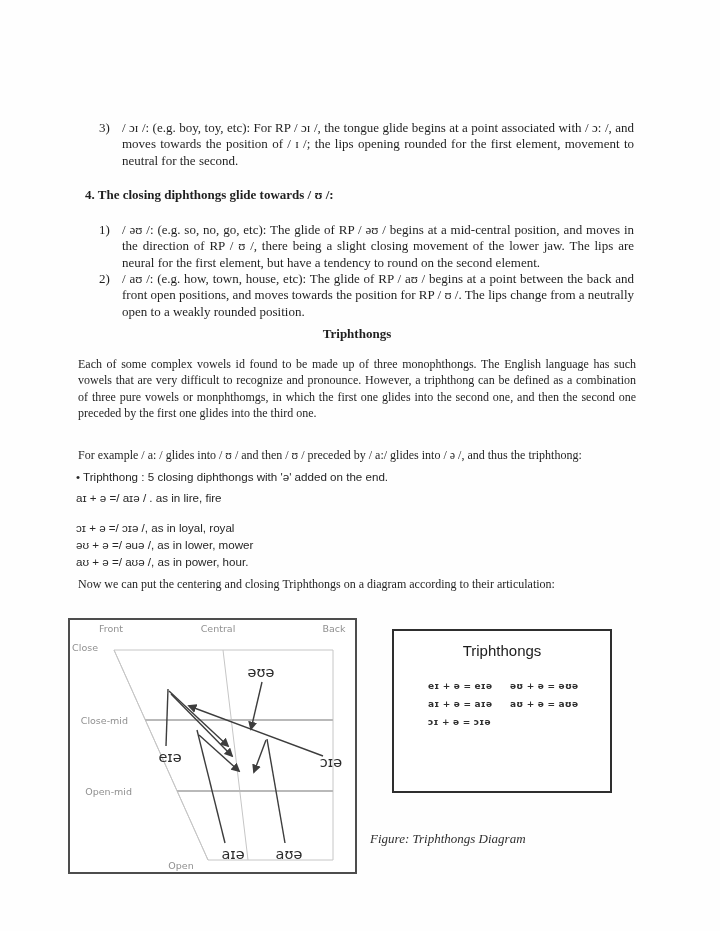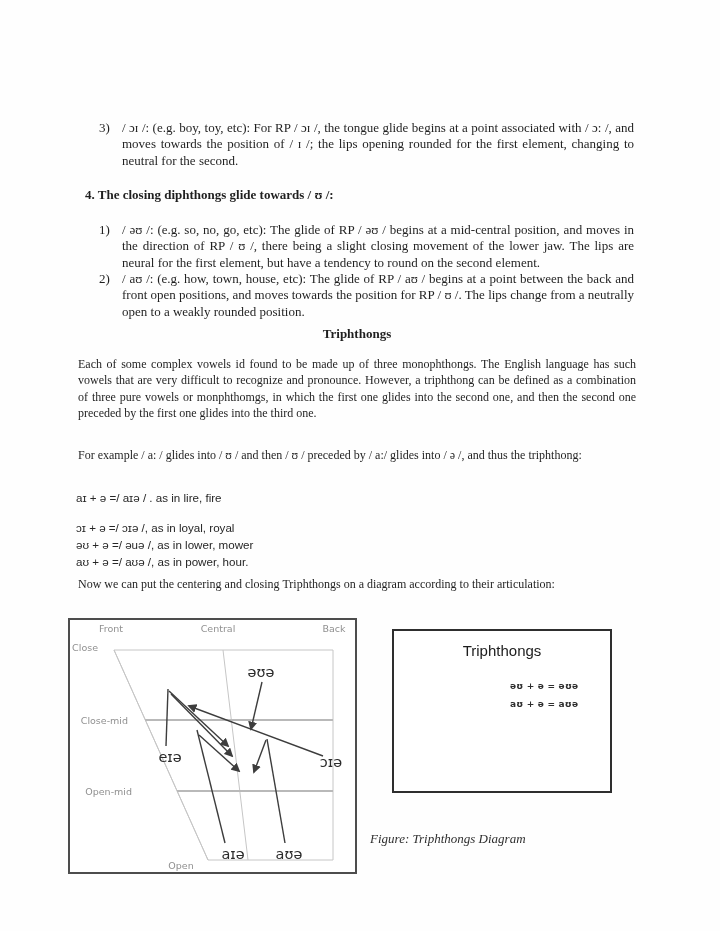--- a/index.html
+++ b/index.html
@@ -32,41 +32,42 @@
   .midline{stroke:#b9b9b9;stroke-width:1.8;fill:none;}
   .arrow{stroke:#3d3d3d;stroke-width:1.4;fill:none;}
 </style>
 </head>
 <body>
 
 <div class="canvas">
 
   <div class="numitem" style="top:120px">
     <span class="num">3)</span>
-    <span class="itxt">/ ɔɪ /: (e.g. boy, toy, etc): For RP / ɔɪ /, the tongue glide begins at a point associated with / ɔ: /, and moves towards the position of  / ɪ /; the lips opening rounded for the first element, changing to neutral for the second.</span>
+    <span class="itxt">/ ɔɪ /: (e.g. boy, toy, etc): For RP / ɔɪ /, the tongue glide begins at a point associated with / ɔ: /, and moves towards the position of  / ɪ /; the lips opening rounded for the first element, movement to neutral for the second.</span>
   </div>
 
   <div class="h-bold" style="top:187px">4. The closing diphthongs glide towards / ʊ /:</div>
 
   <div class="numitem" style="top:222px">
     <span class="num">1)</span>
     <span class="itxt">/ əʊ /: (e.g. so, no, go, etc): The glide of RP / əʊ / begins at a mid-central position, and moves in the direction of RP / ʊ /, there being a slight closing movement of the lower jaw. The lips are neural for the first element, but have a tendency to round on the second element.</span>
   </div>
 
   <div class="numitem" style="top:271px">
     <span class="num">2)</span>
     <span class="itxt">/ aʊ /: (e.g. how, town, house, etc): The glide of RP / aʊ / begins at a point between the back and front open positions, and moves towards the position for RP / ʊ /. The lips change from a neutrally open to a weakly rounded position.</span>
   </div>
 
   <div class="h-center" style="top:326px">Triphthongs</div>
 
   <div class="textblock" style="top:356px">Each of some complex vowels id found to be made up of three monophthongs. The English language has such vowels that are very difficult to recognize and pronounce. However, a triphthong can be defined as a combination of three pure vowels or monphthomgs, in which the first one glides into the second one, and then the second one preceded by the first one glides into the third one.</div>
 
   <div class="textblock" style="top:447px">For example / a: / glides into / ʊ / and then / ʊ / preceded by /  a:/ glides into / ə /, and thus the triphthong:</div>
 
+  <div class="sansline" style="top:468px">• Triphthong : 5 closing diphthongs with 'ə' added on the end.</div>
   <div class="sansline" style="top:489px">aɪ + ə =/  aɪə / . as in lire, fire</div>
   <div class="sansline" style="top:519px">ɔɪ + ə =/ ɔɪə /, as in loyal, royal</div>
   <div class="sansline" style="top:536px">əʊ + ə =/ əuə /, as in lower, mower</div>
   <div class="sansline" style="top:553px">aʊ + ə =/ aʊə /, as in power, hour.</div>
 
   <div class="textblock" style="top:576px">Now we can put the centering and closing Triphthongs on a diagram according to their articulation:</div>
 
   <div class="diagram-box">
     <svg width="285" height="252" viewBox="0 0 285 252">
       <defs>
@@ -102,20 +103,25 @@
       <text class="vowel-label" x="191" y="57" text-anchor="middle">əʊə</text>
       <text class="vowel-label" x="100" y="142" text-anchor="middle">eɪə</text>
       <text class="vowel-label" x="261" y="147" text-anchor="middle">ɔɪə</text>
       <text class="vowel-label" x="163" y="239" text-anchor="middle">aɪə</text>
       <text class="vowel-label" x="219" y="239" text-anchor="middle">aʊə</text>
     </svg>
   </div>
 
   <div class="triph-box">
     <div class="triph-title">Triphthongs</div>
+    <div class="triph-col left">
+      <div>eɪ + ə = eɪə</div>
+      <div>aɪ + ə = aɪə</div>
+      <div>ɔɪ + ə = ɔɪə</div>
+    </div>
     <div class="triph-col right">
       <div>əʊ + ə = əʊə</div>
       <div>aʊ + ə = aʊə</div>
     </div>
   </div>
 
   <div class="caption">Figure: Triphthongs Diagram</div>
 
 </div>
 

